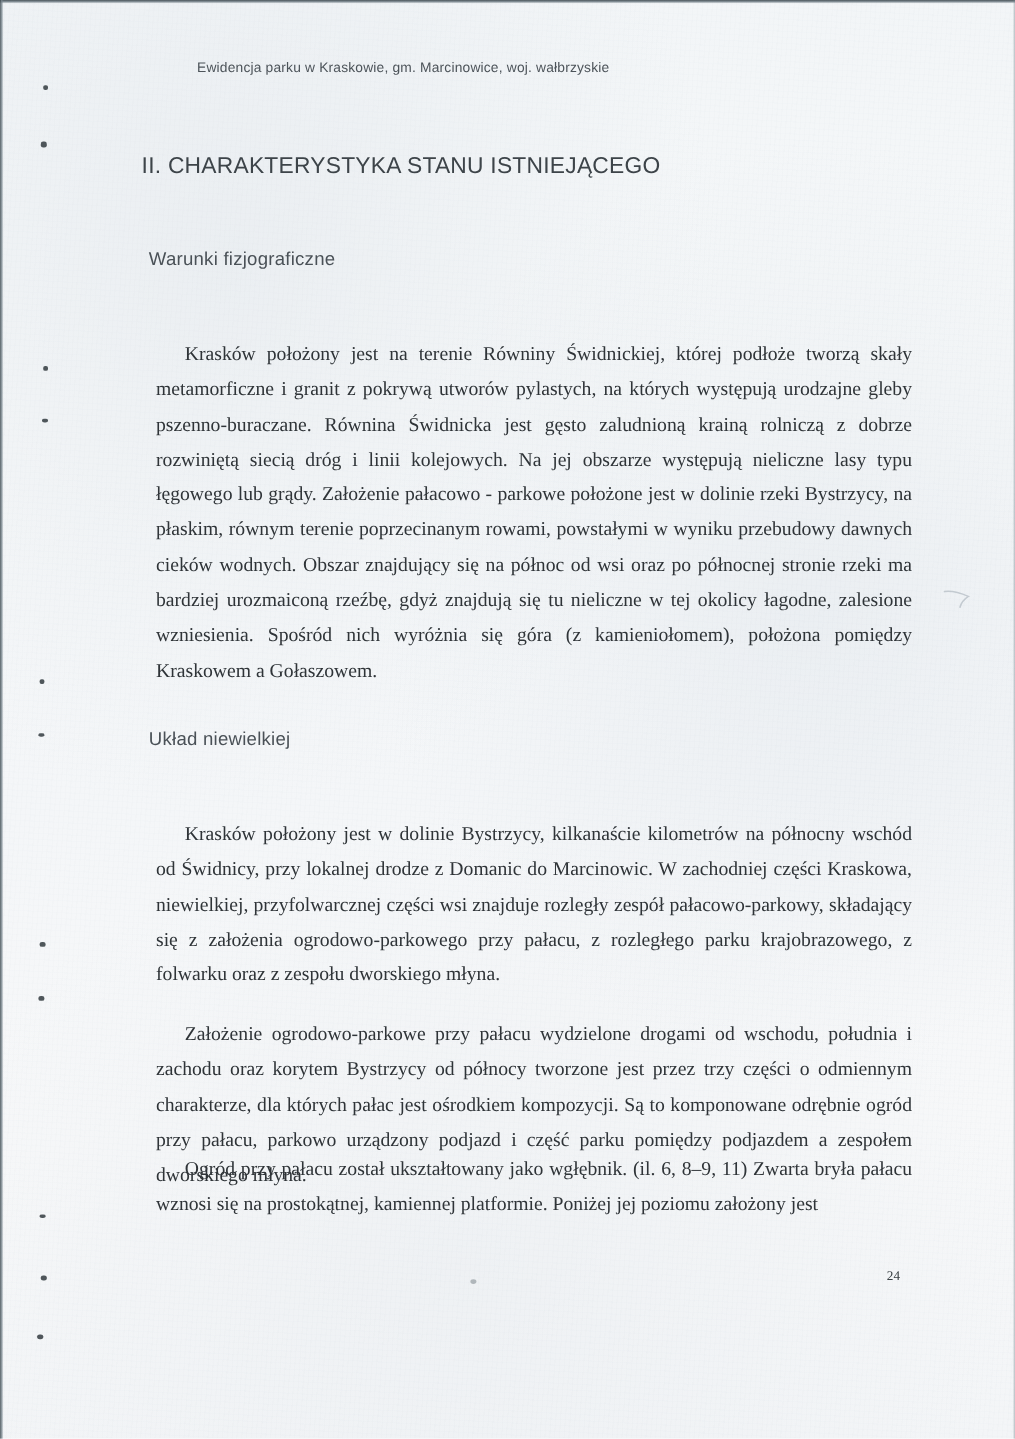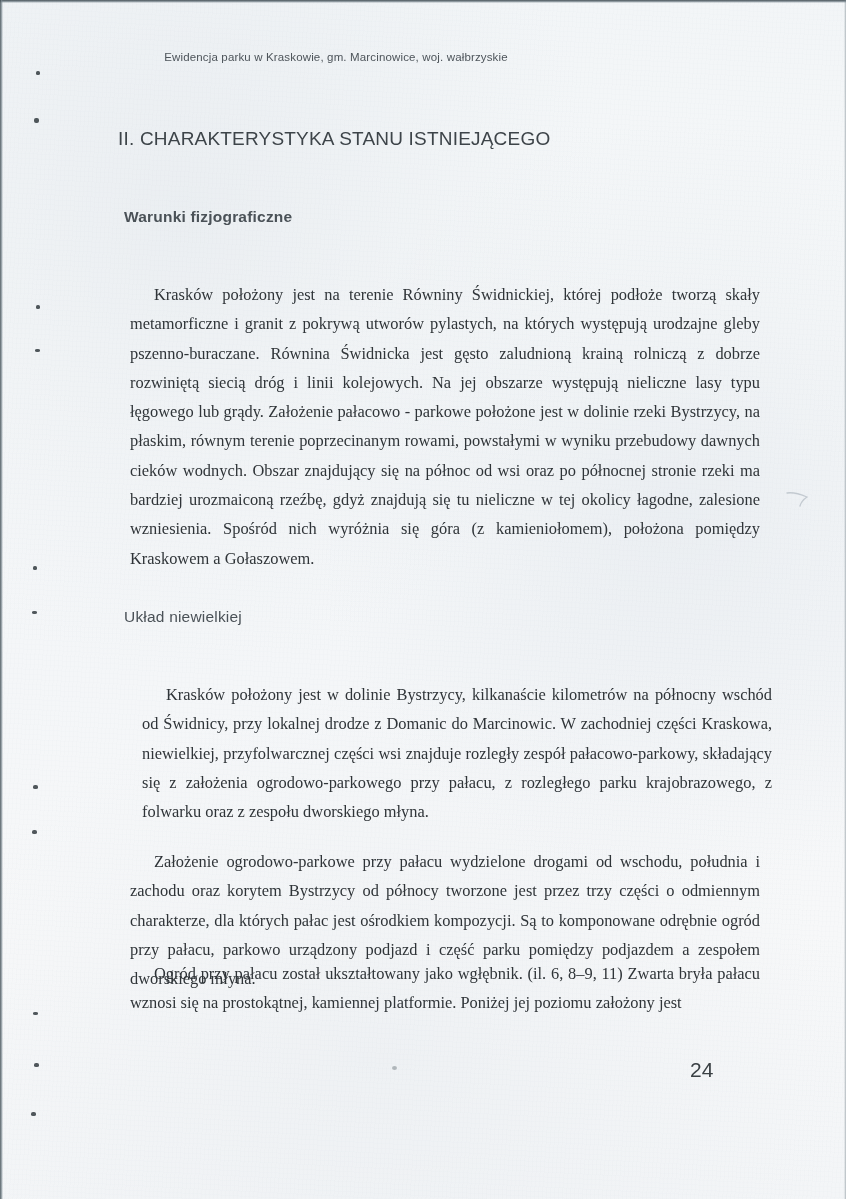--- a/index.html
+++ b/index.html
@@ -94,35 +94,35 @@
     line-height: 29.3px;
     text-align: justify;
     text-justify: inter-word;
     color: #2f3438;
     margin: 12px;
     text-indent: 24px;
     hyphens: none;
   }
 
   #heading-main  { position: absolute; left: 0;  top: 128px; }
-  #sub-fizjo     { position: absolute; left: 6px; top: 208px; font-weight: bold; }
+  #sub-fizjo     { position: absolute; left: 6px; top: 208px; }
   #par-fizjo     { position: absolute; left: 0;  top: 268px; width: 630px; }
   #sub-uklad     { position: absolute; left: 6px; top: 608px; }
-  #par-uklad-1   { position: absolute; left: 12px;  top: 668px; width: 630px; }
+  #par-uklad-1   { position: absolute; left: 0;  top: 668px; width: 630px; }
   #par-uklad-2   { position: absolute; left: 0;  top: 835px; width: 630px; }
   #par-uklad-3   { position: absolute; left: 0;  top: 947px; width: 630px; }
 
   #page-number {
     position: absolute;
     top: 1058px;
     left: 690px;
     width: 60px;
-    text-align: left;
-    font-family: Liberation Sans, sans-serif;
-    font-size: 21px;
+    text-align: right;
+    font-family: Liberation Serif, serif;
+    font-size: 11px;
     color: #3a4044;
   }
 
   
   .dust {
     position: absolute;
     background: #2b3338;
     border-radius: 40%;
     opacity: .82;
     pointer-events: none;

